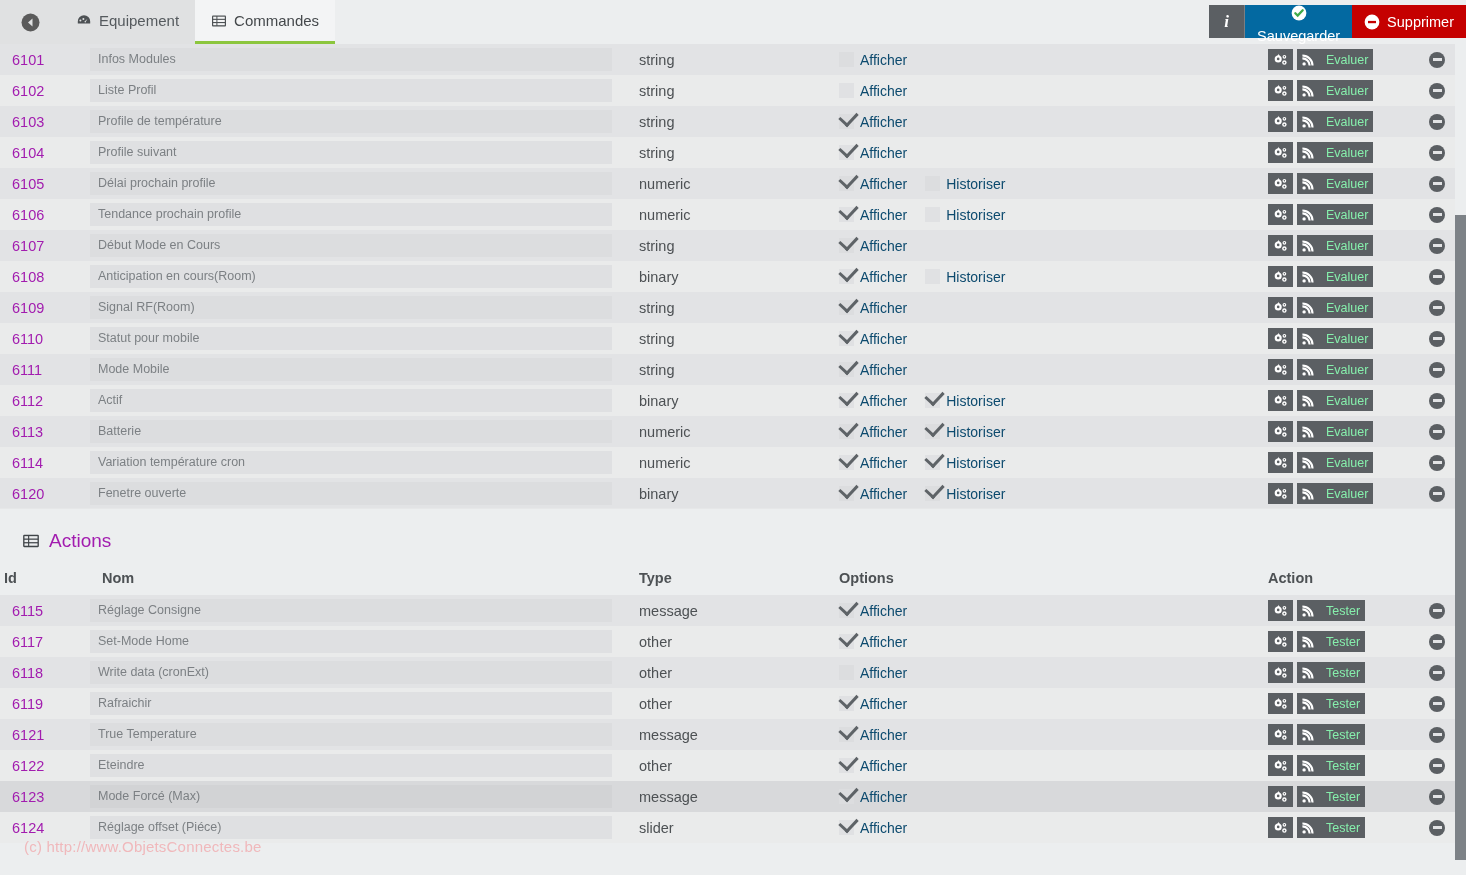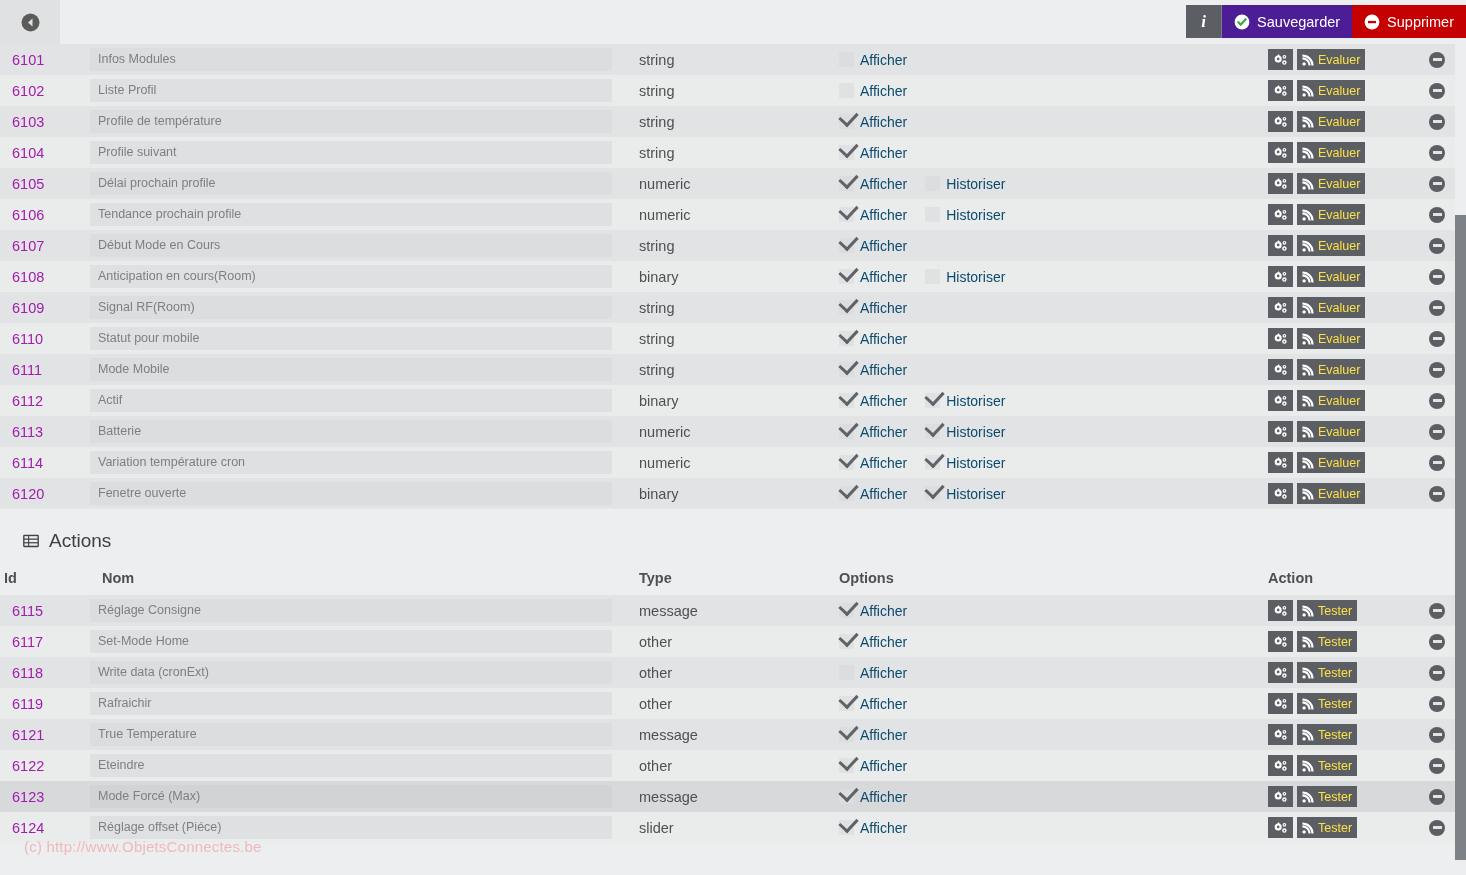--- a/index.html
+++ b/index.html
@@ -40,21 +40,21 @@
   .tb-btn{
     display:flex; align-items:center; gap:7px;
     padding:0 12px; font-size:14.5px; color:#fff;
     background:#5b5f63; cursor:pointer; white-space:nowrap;
   }
   .tb-info{
     width:36px; justify-content:center; font-style:italic; font-weight:bold;
     background:#5b5f63; font-family:"Liberation Serif", serif; font-size:17px;
     border-right:1px solid #7b7f83;
   }
-  .tb-save{ background:#4c1d95; }
+  .tb-save{ background:#0369a1;flex-direction:column; }
   .tb-del{ background:#c50000; }
 
   
   .cmd-scroll{
     position:absolute; top:44px; left:0; width:1455px; height:464px;
     overflow:hidden; background:#eceeef;
   }
   table{ width:1455px; border-collapse:collapse; table-layout:fixed; }
   col.c-id{ width:90px; }
   col.c-nom{ width:540px; }
@@ -100,39 +100,39 @@
     content:""; position:absolute; left:1px; top:-3px;
     width:14px; height:9px;
     border-left:3.2px solid #5e6367; border-bottom:3.2px solid #5e6367;
     transform:rotate(-47deg); transform-origin:center;
   }
   .opt-lbl{ font-size:14px; color:#0c4a6e; white-space:nowrap; }
 
   .acts{ display:flex; align-items:center; gap:4px; padding-left:8px; position:relative; }
   .sq-btn{
     height:21px; min-width:25px; padding:0 5px;
-    background:#5b5f63; color:#fde047; font-size:12.5px;
-    display:inline-flex; align-items:center; justify-content:center; gap:4px;
+    background:#5b5f63; color:#86efac; font-size:12.5px;
+    display:inline-flex; align-items:center; justify-content:center; gap:12px;
     cursor:pointer; white-space:nowrap;
   }
   .minus{
     position:absolute; right:10px; top:50%; transform:translateY(-50%);
     width:16px; height:16px; border-radius:50%; background:#5b5f63;
     display:flex; align-items:center; justify-content:center; cursor:pointer;
   }
   .minus i{ display:block; width:9px; height:2.5px; background:#e2e3e5; }
 
   
   .actions-panel{
     position:absolute; top:508px; left:0; width:1455px; height:367px;
     background:#eceeef;
   }
   .sec-title{
     display:flex; align-items:center; gap:9px;
-    padding:22px 0 10px 22px; font-size:19px; color:#404040; font-weight:normal;
+    padding:22px 0 10px 22px; font-size:19px; color:#a21caf; font-weight:normal;
   }
   .act-scroll{ position:relative; width:1455px; }
 
   .watermark{
     position:absolute; left:24px; top:838px;
     font-size:15px; color:#f0b8bb; letter-spacing:.2px;
     font-family:"Liberation Sans", sans-serif; pointer-events:none;
   }
 
   
@@ -157,21 +157,46 @@
     <div class="tabs">
       <div class="back-btn">
         <span>
           <svg width="19" height="19" viewBox="0 0 19 19">
             <circle cx="9.5" cy="9.5" r="9" fill="#5b5b5b"></circle>
             <path d="M11.5 5.5 L7 9.5 L11.5 13.5 Z" fill="#e0e1e2"></path>
           </svg>
         </span>
       </div>
 
-
+      <div class="tab">
+        <span class="ico">
+          <svg width="16" height="16" viewBox="0 0 16 16">
+            <path d="M8 2.2a6.2 6.2 0 0 0-6.2 6.2v2.2h12.4V8.4A6.2 6.2 0 0 0 8 2.2z" fill="#4d5154"></path>
+            <circle cx="4.4" cy="7.6" r="1" fill="#e0e1e2"></circle>
+            <circle cx="7.4" cy="5.9" r="1" fill="#e0e1e2"></circle>
+            <path d="M11.4 5.9 L8.3 8.7 l1 1.1 z" fill="#e0e1e2"></path>
+          </svg>
+        </span>
+        <span>Equipement</span>
+      </div>
+
+      <div class="tab active">
+        <span class="ico">
+          <svg width="16" height="16" viewBox="0 0 16 16">
+            <rect x="1" y="2.5" width="14" height="11" rx="1" fill="#4d5154"></rect>
+            <rect x="2.2" y="3.7" width="3.2" height="2.1" fill="#f3f4f5"></rect>
+            <rect x="6.4" y="3.7" width="7.4" height="2.1" fill="#f3f4f5"></rect>
+            <rect x="2.2" y="6.9" width="3.2" height="2.1" fill="#f3f4f5"></rect>
+            <rect x="6.4" y="6.9" width="7.4" height="2.1" fill="#f3f4f5"></rect>
+            <rect x="2.2" y="10.1" width="3.2" height="2.1" fill="#f3f4f5"></rect>
+            <rect x="6.4" y="10.1" width="7.4" height="2.1" fill="#f3f4f5"></rect>
+          </svg>
+        </span>
+        <span>Commandes</span>
+      </div>
     </div>
 
     <div class="toolbar">
       <div class="tb-btn tb-info">
         <span>i</span>
       </div>
       <div class="tb-btn tb-save">
         <span>
           <svg width="16" height="16" viewBox="0 0 16 16">
             <circle cx="8" cy="8" r="7.4" fill="#fff"></circle>

